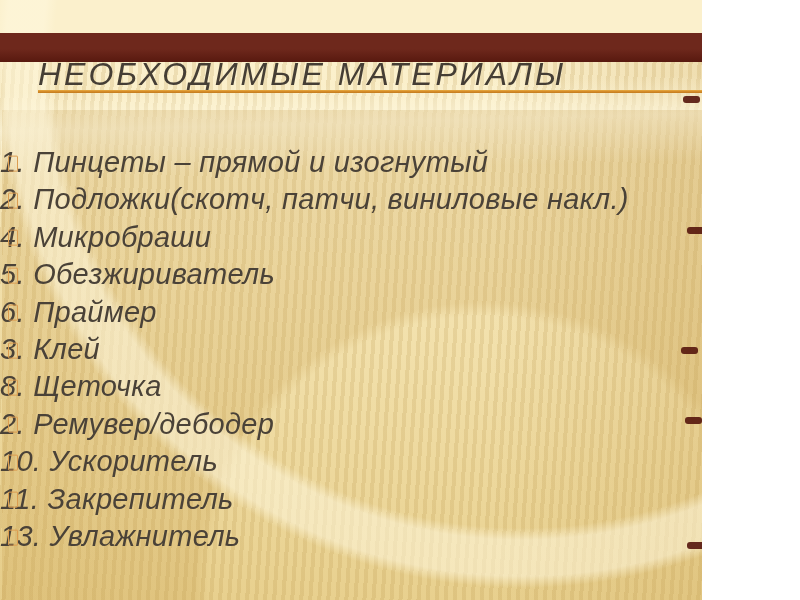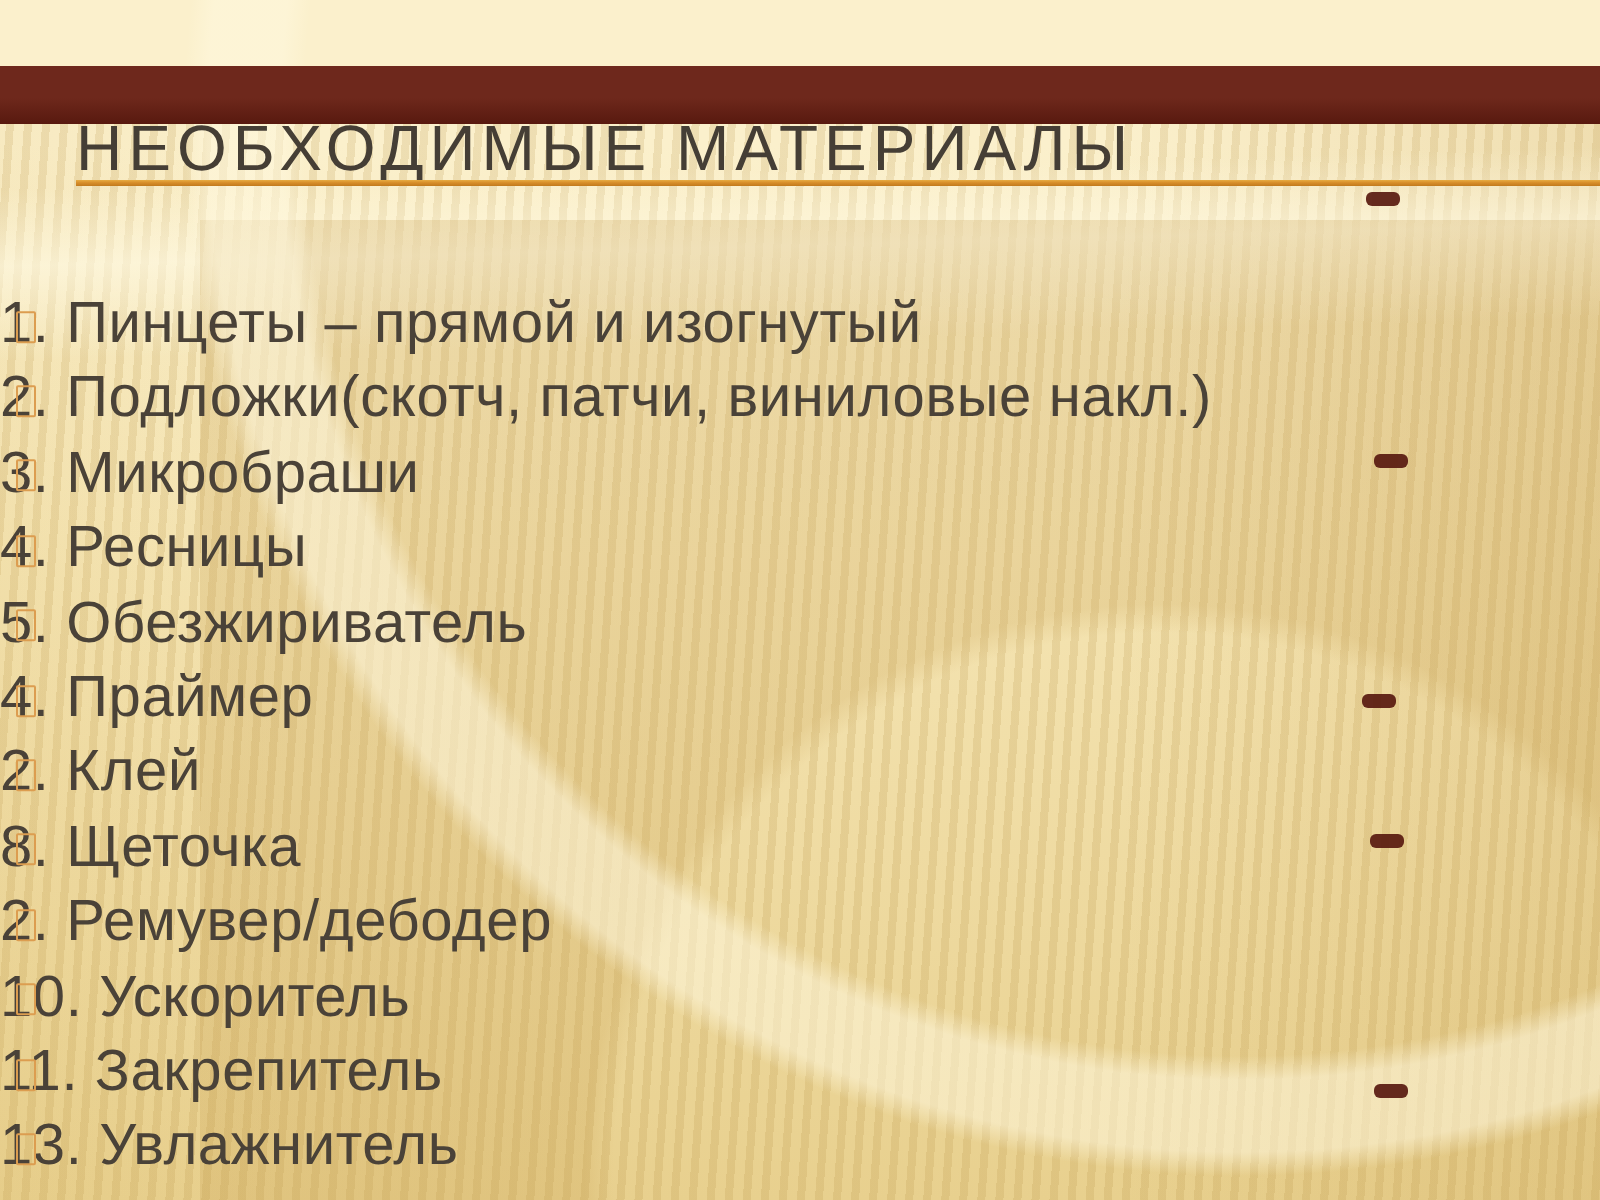--- a/index.html
+++ b/index.html
@@ -11,22 +11,23 @@
     --band-dark:#58190F;
     --rule:#D78E2A;
     --rule-dark:#C27A1D;
     --bullet-outline:#DC9D50;
     --title-text:#453E35;
     --body-text:#4A4238;
   }
   html,body{margin:0;padding:0;}
   body{font-family:"Liberation Sans","DejaVu Sans",sans-serif;}
   .slide{
-    position:relative;width:800px;height:600px;overflow:hidden;
+    position:relative;width:702px;height:600px;overflow:hidden;
     background:linear-gradient(180deg,var(--background-top) 0%,var(--background-top) 12%,var(--background-mid) 45%,var(--background-bottom) 100%);
+    font-style:italic;
   }
   
   .stripes{
     position:absolute;left:0;right:0;top:33px;bottom:0;
     background:repeating-linear-gradient(94deg,rgba(255,255,255,0) 0 5px,var(--stripe) 5px 9px);
   }
   .stripes-accent{
     position:absolute;left:0;right:0;top:33px;bottom:0;
     background:linear-gradient(90deg,rgba(214,178,96,0.10) 0%,rgba(214,178,96,0) 18%,rgba(214,178,96,0) 70%,rgba(198,158,78,0.22) 100%);
   }
@@ -97,25 +98,24 @@
   <div class="deco-dash" style="left:681px;top:347px"></div>
   <div class="deco-dash" style="left:685px;top:417px"></div>
   <div class="deco-dash" style="left:687px;top:542px"></div>
 
   <h1 class="title">НЕОБХОДИМЫЕ МАТЕРИАЛЫ</h1>
   <div class="title-rule"></div>
 
   <ul class="materials">
     <li><span class="bullet"></span><span>1. Пинцеты – прямой и изогнутый</span></li>
     <li><span class="bullet"></span><span>2. Подложки(скотч, патчи, виниловые накл.)</span></li>
-    <li><span class="bullet"></span><span>3. Микробраши</span></li>
-    <li><span class="bullet"></span><span>4. Ресницы</span></li>
+    <li><span class="bullet"></span><span>4. Микробраши</span></li>
     <li><span class="bullet"></span><span>5. Обезжириватель</span></li>
-    <li><span class="bullet"></span><span>4. Праймер</span></li>
-    <li><span class="bullet"></span><span>2. Клей</span></li>
+    <li><span class="bullet"></span><span>6. Праймер</span></li>
+    <li><span class="bullet"></span><span>3. Клей</span></li>
     <li><span class="bullet"></span><span>8. Щеточка</span></li>
     <li><span class="bullet"></span><span>2. Ремувер/дебодер</span></li>
     <li><span class="bullet"></span><span>10. Ускоритель</span></li>
     <li><span class="bullet"></span><span>11. Закрепитель</span></li>
     <li><span class="bullet"></span><span>13. Увлажнитель</span></li>
   </ul>
 
 </div>
 
 </body></html>

